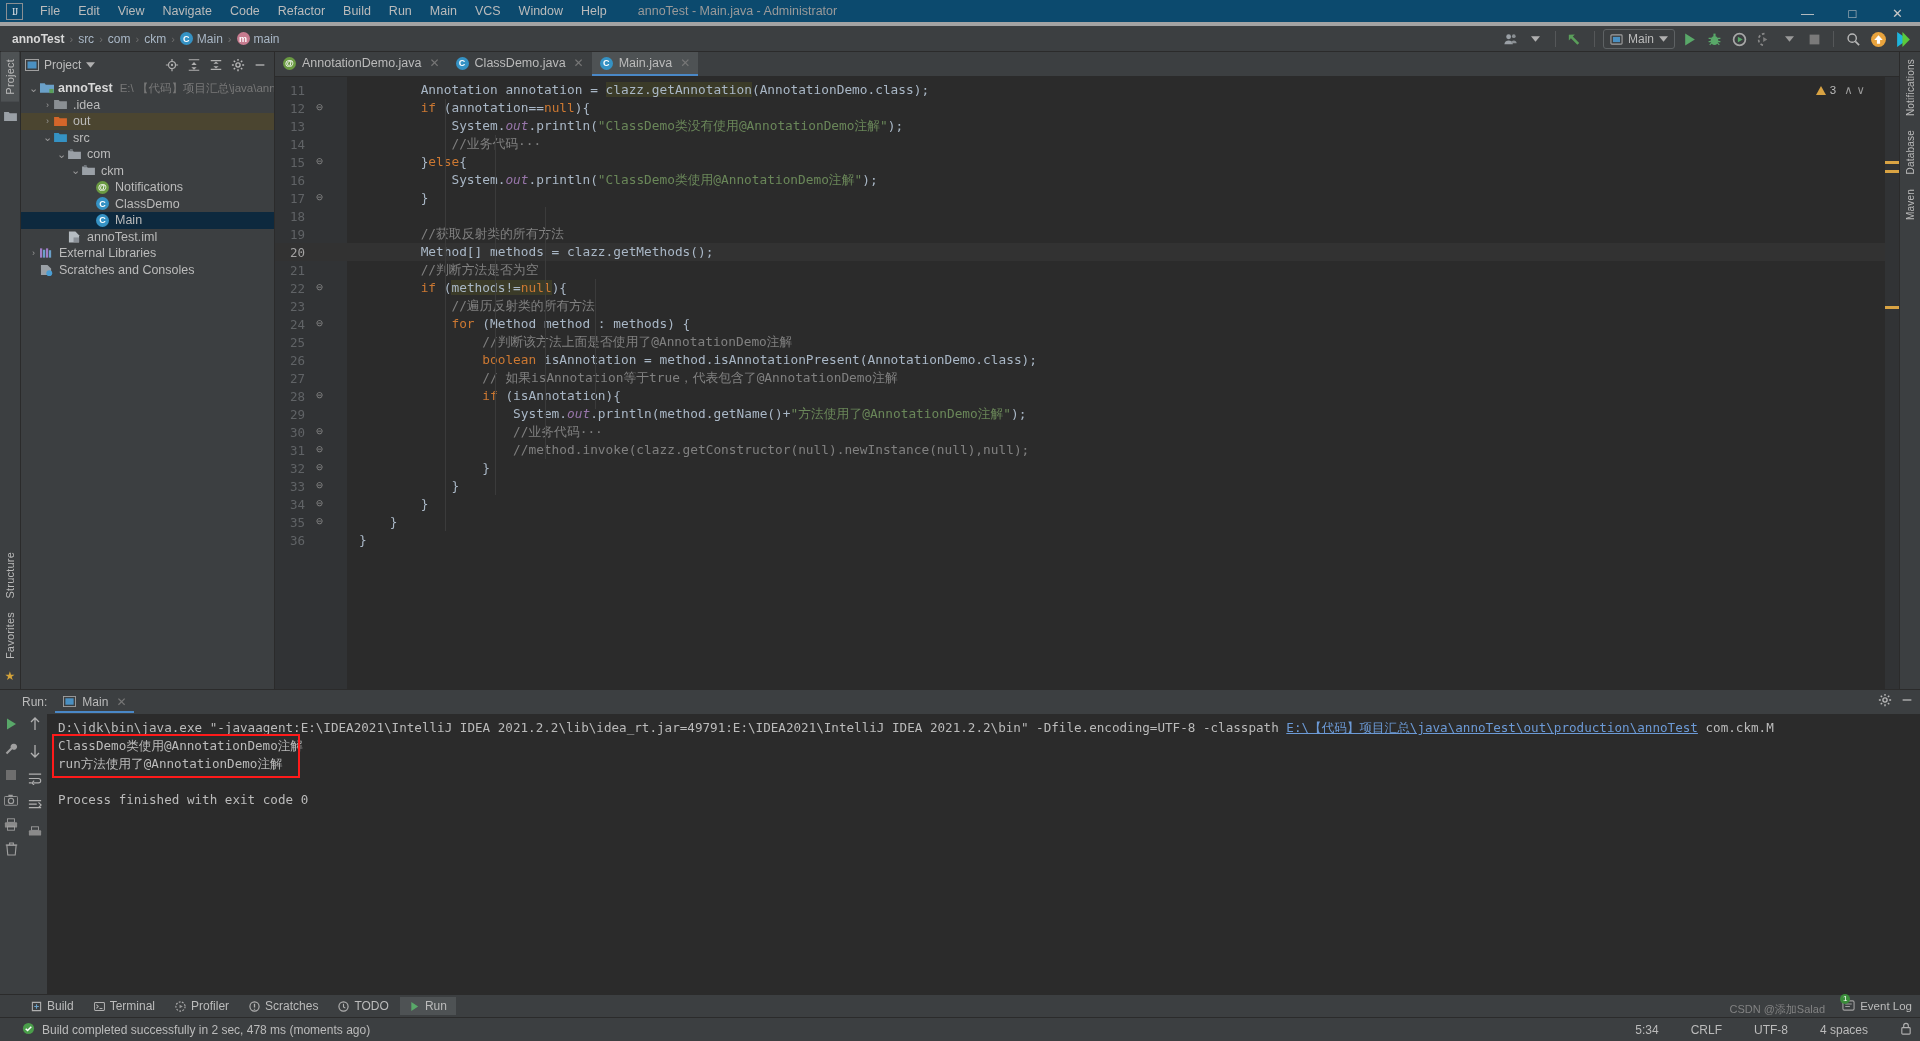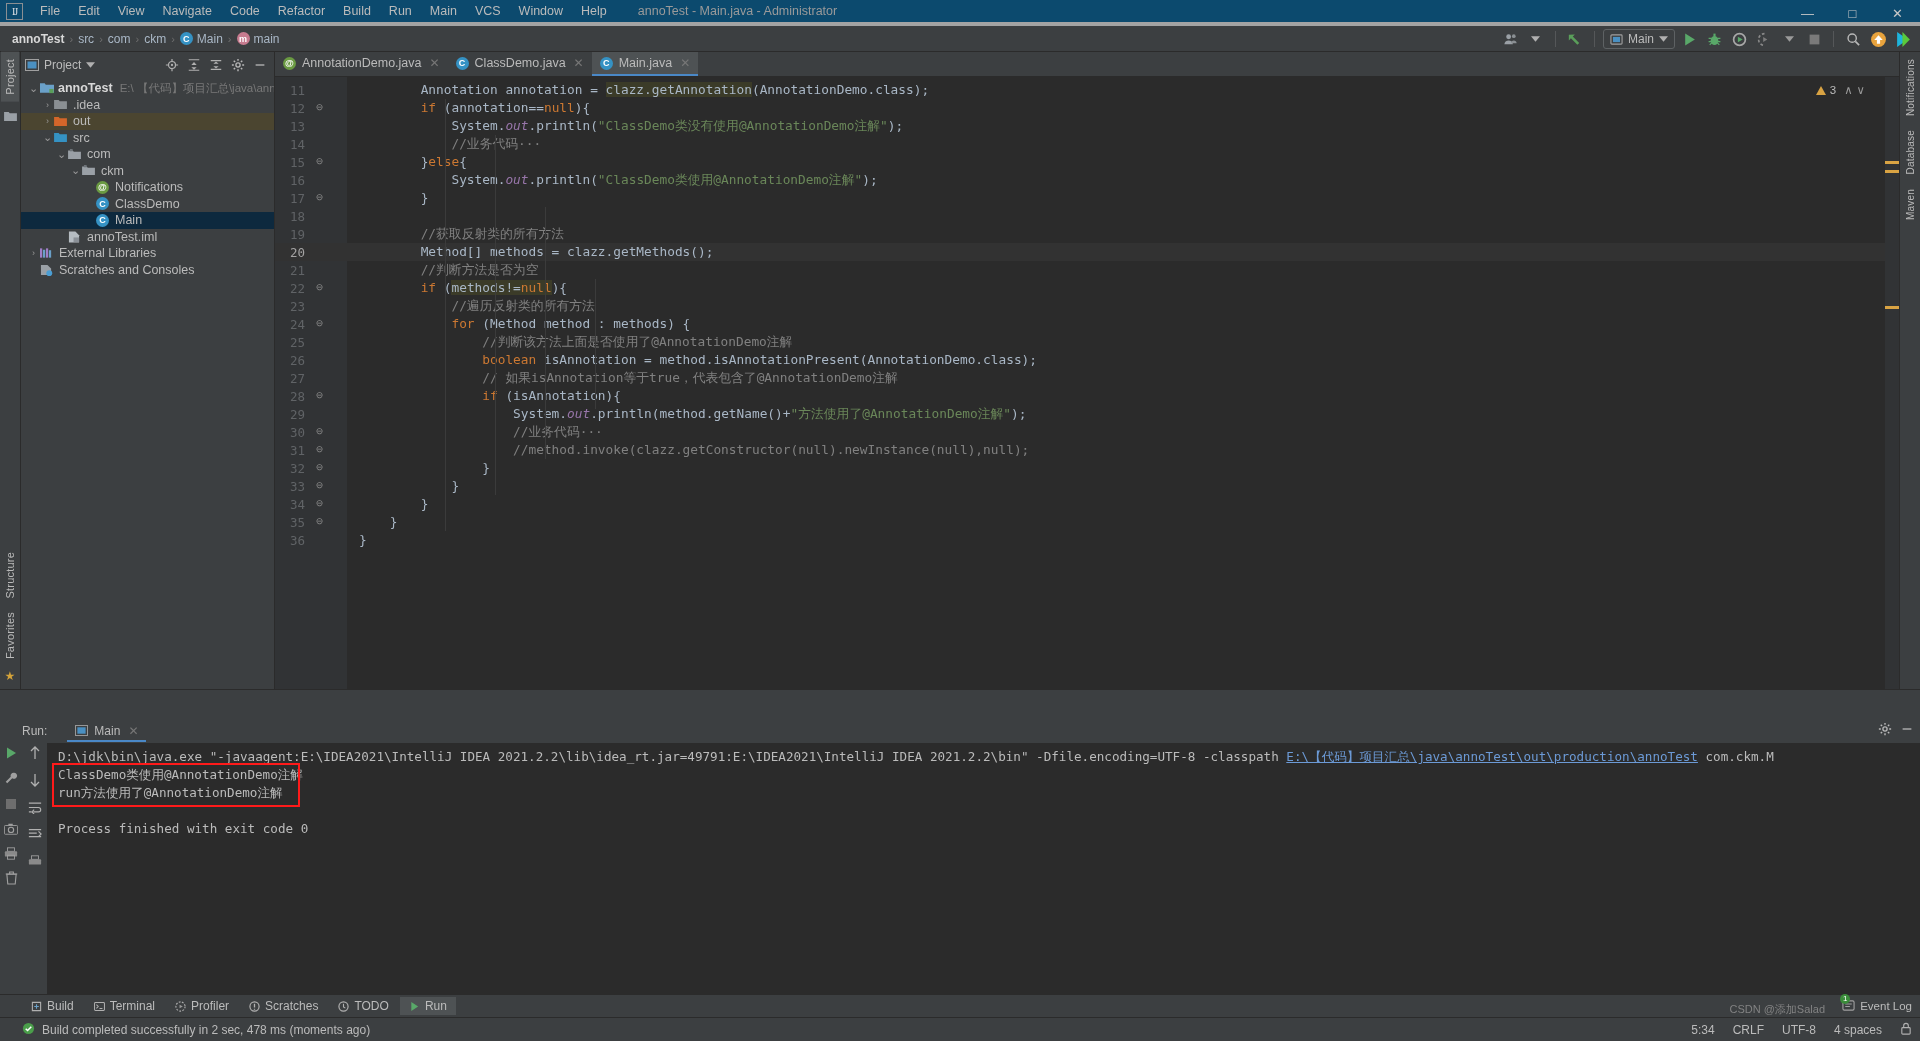--- a/index.html
+++ b/index.html
@@ -120,21 +120,21 @@
   .warn-tri { width: 0; height: 0; border-left: 5px solid transparent; border-right: 5px solid transparent;
               border-bottom: 9px solid #d9a343; }
 
   
   .rightstrip { width: 21px; background: #3c3f41; border-left: 1px solid #2b2b2b; flex: none;
                 display: flex; flex-direction: column; align-items: center; }
 
   
   .runpanel { height: 305px; background: #3c3f41; display: flex; flex-direction: column; flex: none;
               border-top: 1px solid #2b2b2b; }
-  .run-head { height: 24px; display: flex; align-items: center; padding-left: 22px; gap: 20px; flex: none; position: relative; margin-top: 29px; }
+  .run-head { height: 24px; display: flex; align-items: center; padding-left: 22px; gap: 8px; flex: none; position: relative; }
   .run-label { font-size: 12px; color: #bbbbbb; }
   .run-tab { display: flex; align-items: center; gap: 6px; font-size: 12px; color: #bbbbbb;
              padding: 3px 8px 2px; border-bottom: 2px solid #4a88c7; }
   .run-head-right { position: absolute; right: 6px; display: flex; gap: 8px; align-items: center; }
   .run-body { flex: 1; display: flex; min-height: 0; }
   .run-side { width: 22px; display: flex; flex-direction: column; align-items: center; padding-top: 3px; gap: 7px; flex: none; }
   .run-side2 { width: 26px; display: flex; flex-direction: column; align-items: center; padding-top: 3px; gap: 9px; flex: none;
                border-right: 1px solid #2b2b2b; }
   .console { flex: 1; background: #2b2b2b; position: relative; overflow: hidden;
              font-family: "DejaVu Sans Mono", monospace; font-size: 12.6px; }
@@ -145,21 +145,21 @@
   
   .toolbar-bot { height: 23px; background: #3c3f41; display: flex; align-items: center; gap: 2px;
                  padding-left: 22px; flex: none; border-top: 1px solid #2b2b2b; position: relative; }
   .bt { display: flex; align-items: center; gap: 5px; font-size: 12px; color: #bbbbbb; padding: 2px 9px; }
   .bt.active { background: #4e5254; }
   .bt-right { position: absolute; right: 8px; display: flex; align-items: center; gap: 5px; font-size: 11.5px; }
 
   .statusbar { height: 24px; background: #3c3f41; display: flex; align-items: center;
                padding-left: 22px; flex: none; position: relative; border-top: 1px solid #2b2b2b; }
   .status-txt { font-size: 12px; color: #bbbbbb; }
-  .status-right { position: absolute; right: 8px; display: flex; align-items: center; gap: 18px;
+  .status-right { position: absolute; right: 8px; display: flex; align-items: center; gap: 32px;
                   font-size: 12px; color: #bbbbbb; }
   .watermark { position: absolute; right: 95px; bottom: 24px; font-size: 11px; color: #8e8e8e; opacity: .85; }
 </style>
 </head>
 <body>
 
 <div class="app">
 
   <div class="titlebar">
     <div class="ij-logo">IJ</div>

